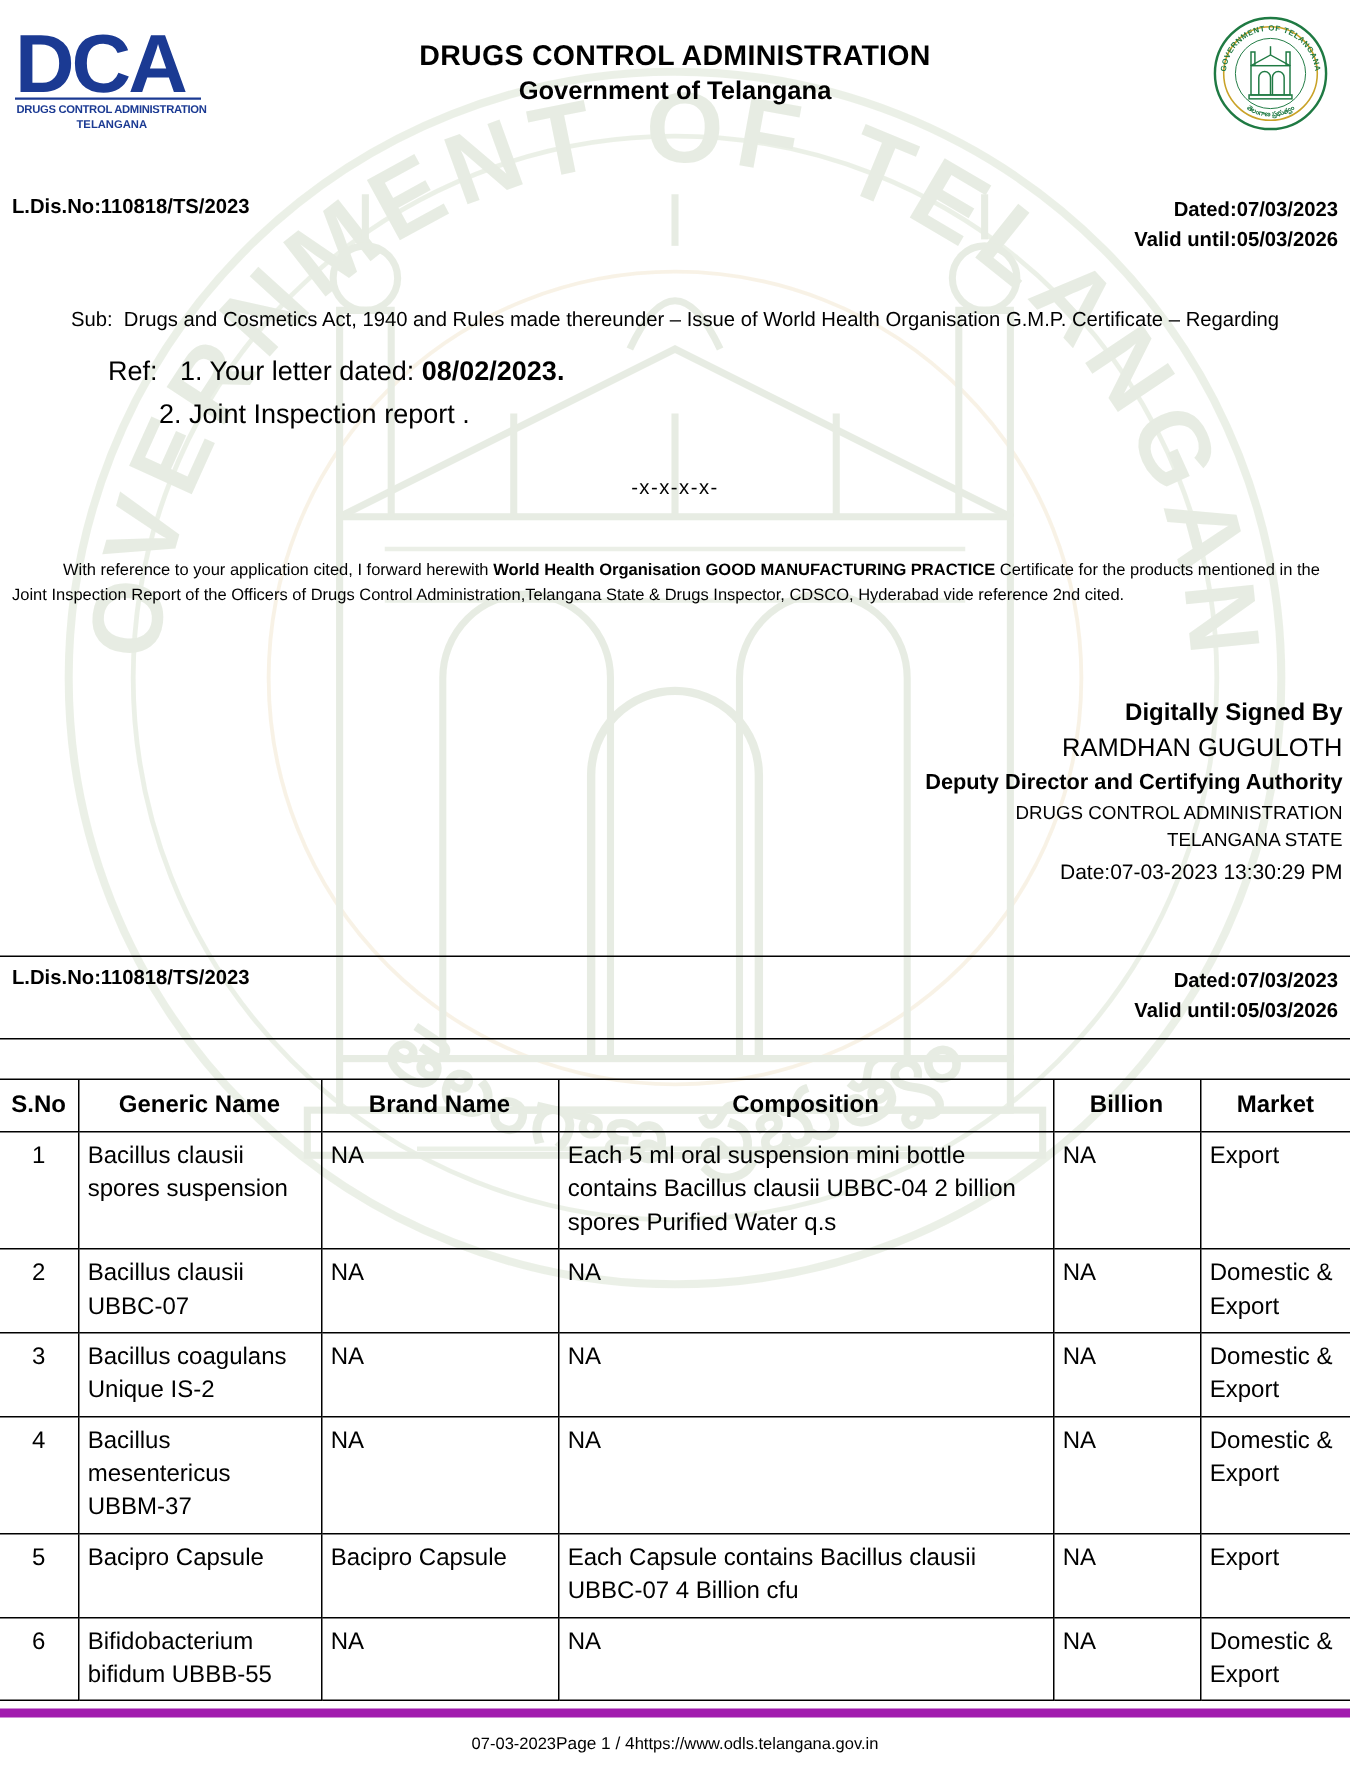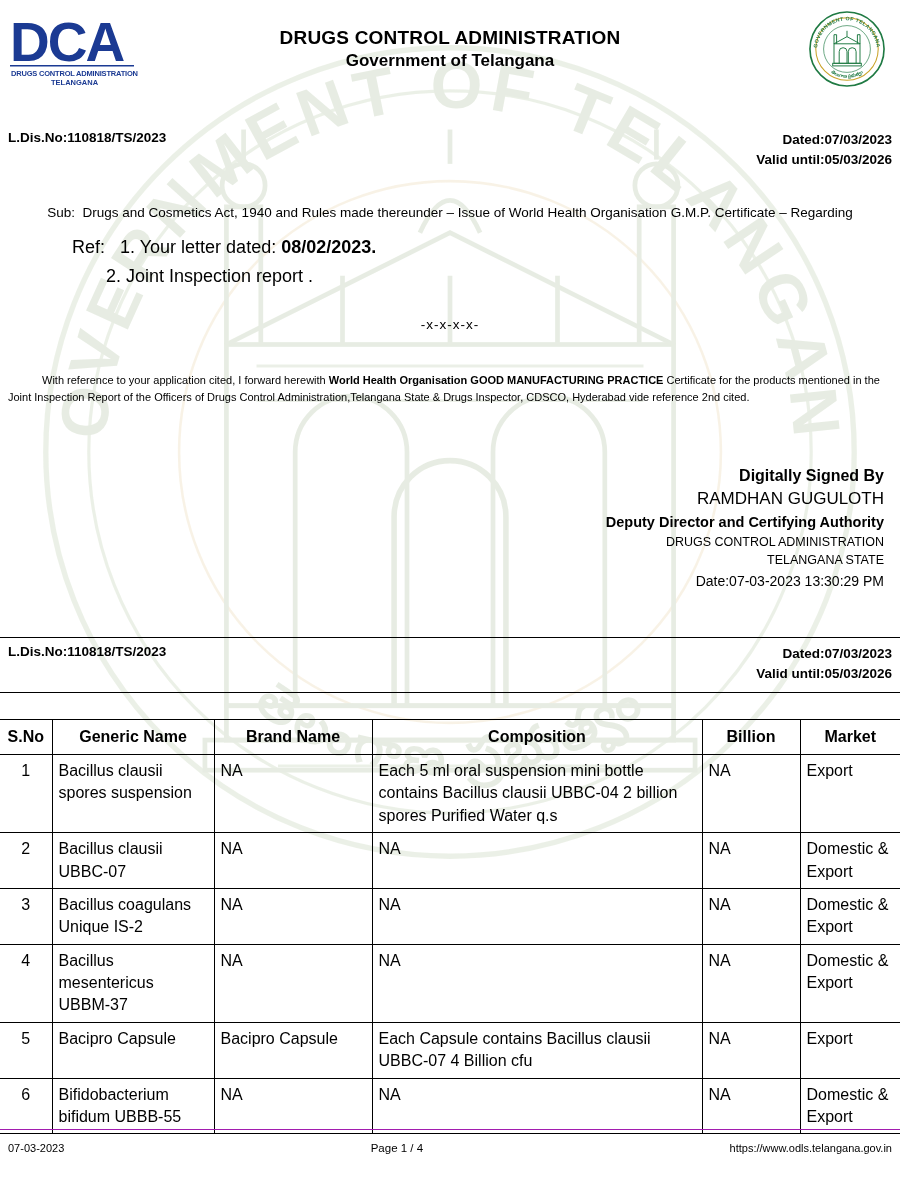--- a/index.html
+++ b/index.html
@@ -124,21 +124,21 @@
     font-size: 11px;
     line-height: 1.55;
     text-align: left;
   }
   .para .indent { display: inline-block; width: 34px; }
   .para b { font-weight: bold; }
 
   
   .signature {
     margin-top: 58px;
-    padding-right: 16px;
+    padding-right: 5px;
     text-align: right;
     line-height: 1.45;
   }
   .sig-1 { font-size: 16px; font-weight: bold; }
   .sig-2 { font-size: 17px; font-weight: normal; }
   .sig-3 { font-size: 14.5px; font-weight: bold; }
   .sig-4 { font-size: 12.5px; }
   .sig-5 { font-size: 12.5px; }
   .sig-6 { font-size: 14px; margin-top: 2px; }
 
@@ -207,28 +207,28 @@
   col.c-pack { width: 98px; }
   col.c-market { width: 100px; }
 
   .row-tall td { height: 40px; }
 
   
   .footer {
     position: absolute;
     left: 0;
     right: 0;
-    bottom: 15px;
+    bottom: 0;
     height: 36px;
     display: flex;
     align-items: center;
-    justify-content: space-between;
+    justify-content: center;
     padding: 0 8px;
     font-size: 11px;
-    border-top: 1px solid #a21caf;
+    border-top: 6px solid #a21caf;
     background: transparent;
     z-index: 3;
   }
   .footer .f-center { font-size: 11.5px; }
 </style>
 </head>
 <body>
 
 <div class="page">
 

